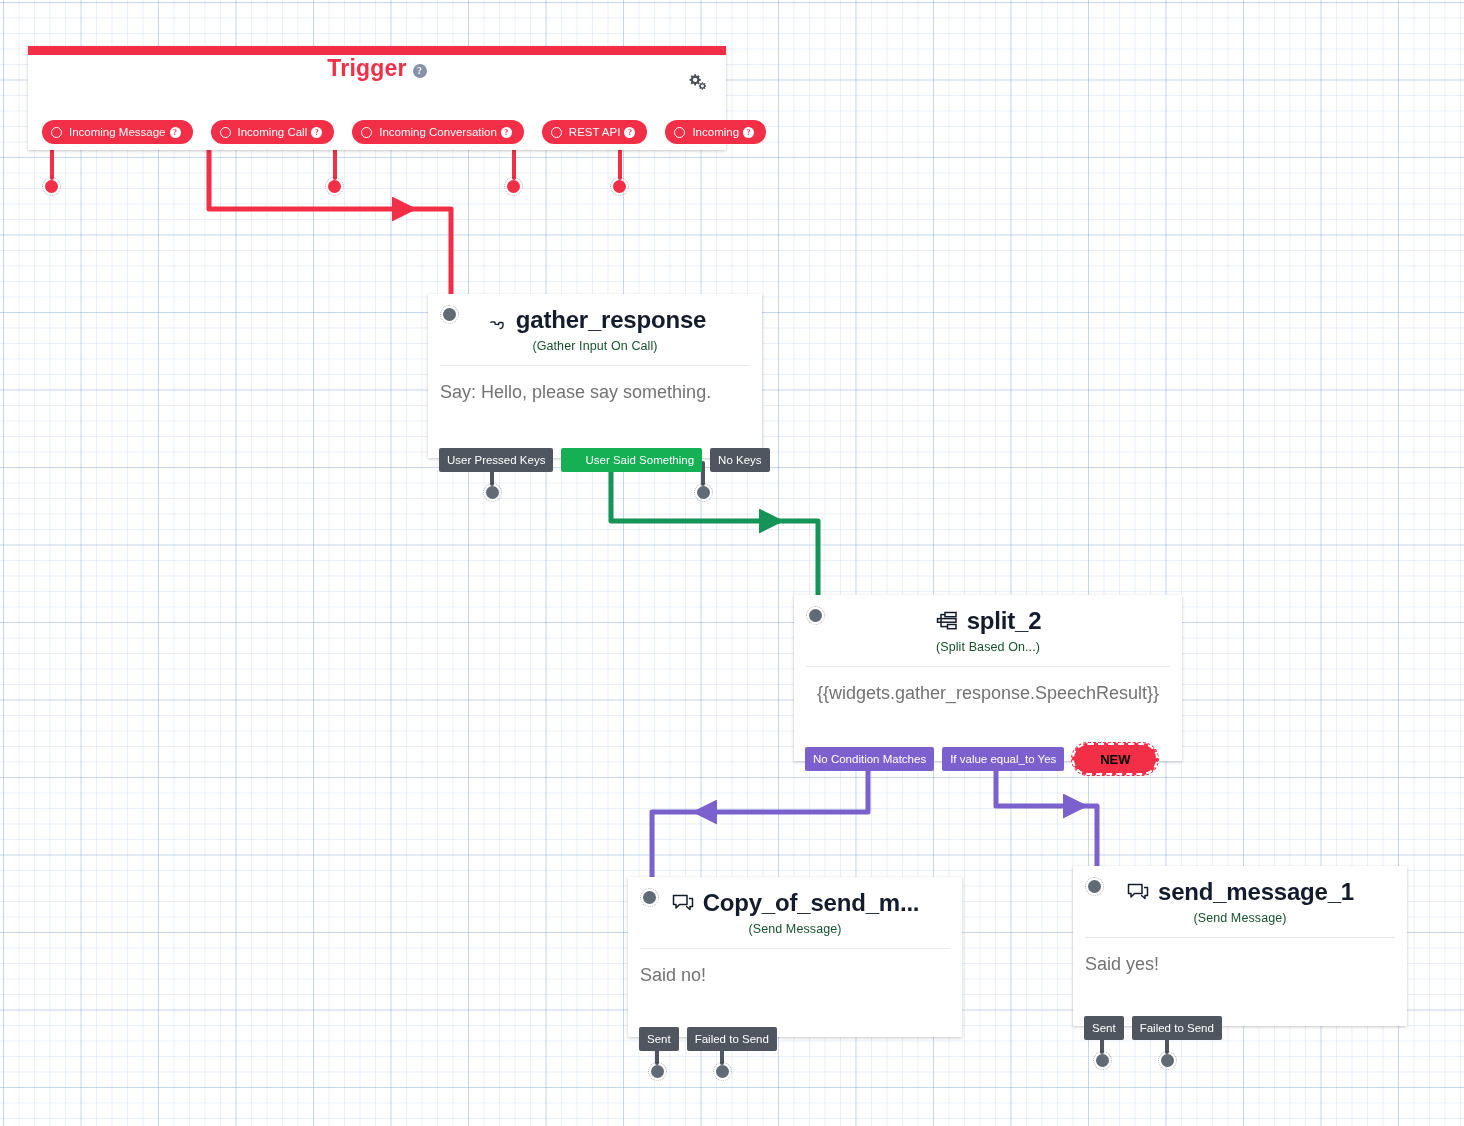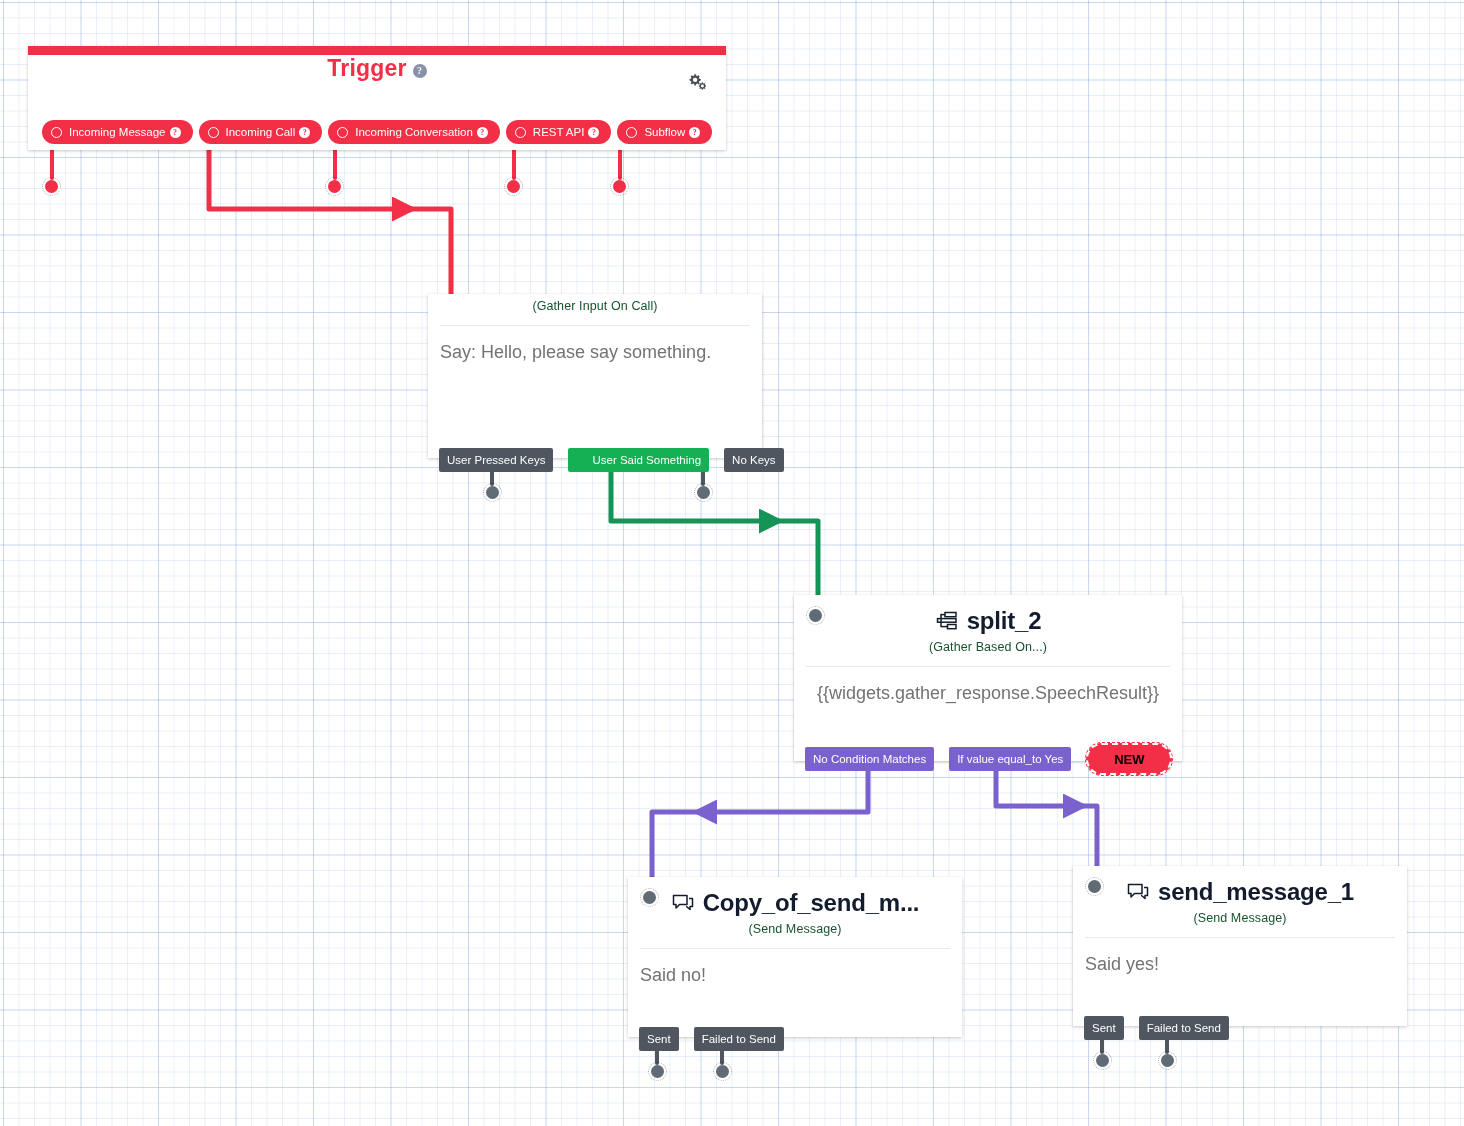--- a/index.html
+++ b/index.html
@@ -66,21 +66,21 @@
   #gear-icon {
     position: absolute;
     right: 18px; top: 16px;
     width: 22px; height: 20px;
     cursor: pointer;
   }
   #trigger-pills {
     position: absolute;
     left: 14px; top: 65px;
     display: flex;
-    gap: 6px;
+    gap: 18px;
     align-items: center;
   }
   .trigger-pill {
     height: 24px;
     border-radius: 12px;
     background: #f22f46;
     color: #ffffff;
     font-size: 11.5px;
     display: flex;
     align-items: center;
@@ -160,21 +160,21 @@
   .widget-body {
     padding: 16px 12px 0 12px;
     font-size: 18px;
     color: #737373;
   }
   .port-row {
     position: absolute;
     bottom: -14px;
     left: 11px;
     display: flex;
-    gap: 15px;
+    gap: 8px;
     align-items: flex-start;
   }
   .port-chip {
     height: 24px;
     padding: 0 8px;
     display: flex; align-items: center;
     font-size: 11.5px;
     color: #ffffff;
     background: #4f5660;
     border-radius: 2px;
@@ -283,40 +283,51 @@
         <span>Incoming Conversation</span>
         <span class="help-badge sm">?</span>
       </div>
       <div class="trigger-pill">
         <span class="pill-dot"></span>
         <span>REST API</span>
         <span class="help-badge sm">?</span>
       </div>
       <div class="trigger-pill">
         <span class="pill-dot"></span>
-        <span>Subflow</span>
+        <span>Incoming</span>
         <span class="help-badge sm">?</span>
       </div>
     </div>
   </div>
 
   <div class="endpoint red" style="left:42px;  top:177px;">
       <i></i>
     </div>
   <div class="endpoint red" style="left:325px; top:177px;">
       <i></i>
     </div>
   <div class="endpoint red" style="left:504px; top:177px;">
       <i></i>
     </div>
   <div class="endpoint red" style="left:610px; top:177px;">
       <i></i>
     </div>
 
   <div class="widget" style="left:428px; top:294px; width:334px; height:164px;">
+    <div class="widget-head">
+      <div class="widget-inport">
+          <i></i>
+        </div>
+      <span class="widget-icon">
+        <svg viewBox="0 0 24 22" width="24" height="22">
+          <path d="M3.5 17.5 c 1.6 1.6 3.3 1.3 4.2 0.4 l 1.6 -1.6 c 0.5 -0.5 0.5 -1.1 0 -1.6 l -1.5 -1.5 c -0.5 -0.5 -1.1 -0.5 -1.6 0 l -0.7 0.7 c -0.8 -0.7 -1.6 -1.6 -2.4 -2.6 l 0.7 -0.7 c 0.5 -0.5 0.5 -1.1 0 -1.6 L 2.3 7.5 c -0.5 -0.5 -1.1 -0.5 -1.6 0" transform="translate(5.5,-2) rotate(-42 12 11)" fill="none" stroke="#121c2d" stroke-width="1.4" stroke-linejoin="round"></path>
+        </svg>
+      </span>
+      <span class="widget-name">gather_response</span>
+    </div>
     <div class="widget-type">(Gather Input On Call)</div>
     <div class="widget-divider"></div>
     <div class="widget-body">Say: Hello, please say something.</div>
 
     <div class="port-row">
       <div class="port-chip">User Pressed Keys</div>
       <div class="port-chip green">User Said Something</div>
       <div class="port-chip">No Keys</div>
     </div>
   </div>
@@ -339,21 +350,21 @@
             <rect x="12.5" y="14.5" width="8.5" height="4.2"></rect>
             <rect x="2.5" y="8.6" width="18.5" height="3.6"></rect>
             <path d="M6 4.6 L6 16.6" stroke-linecap="round"></path>
             <path d="M6 4.6 L10 4.6"></path>
             <path d="M6 16.6 L12.5 16.6"></path>
           </g>
         </svg>
       </span>
       <span class="widget-name">split_2</span>
     </div>
-    <div class="widget-type">(Gather Based On...)</div>
+    <div class="widget-type">(Split Based On...)</div>
     <div class="widget-divider"></div>
     <div class="widget-body" style="text-align:center;">{{widgets.gather_response.SpeechResult}}</div>
 
     <div class="port-row">
       <div class="port-chip purple">No Condition Matches</div>
       <div class="port-chip purple">If value equal_to Yes</div>
       <div class="new-chip">NEW</div>
     </div>
   </div>
 

